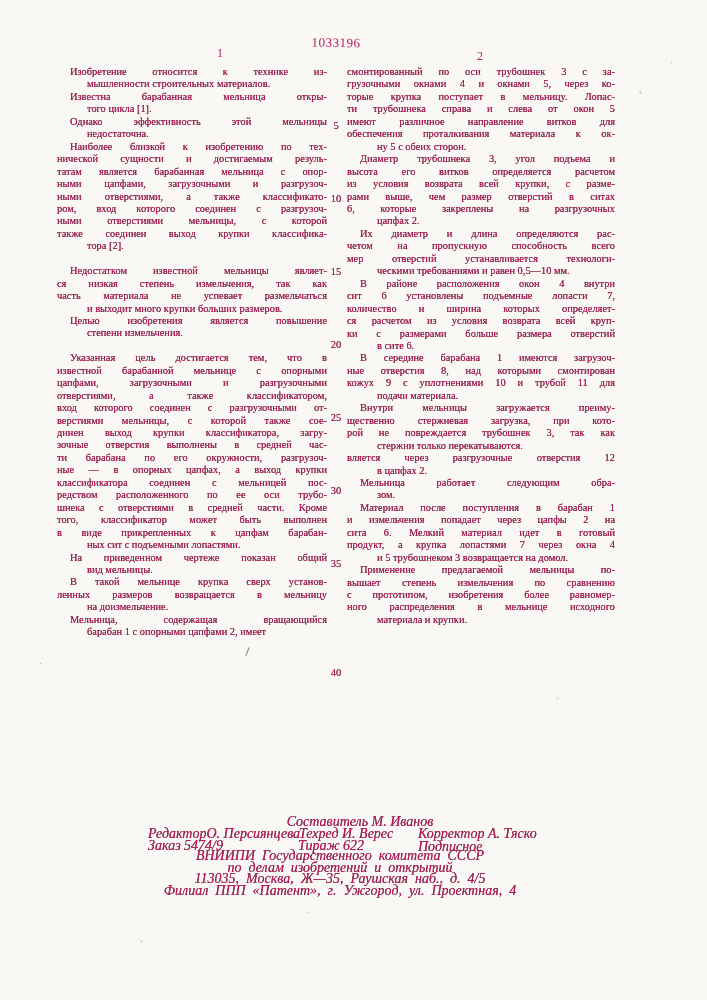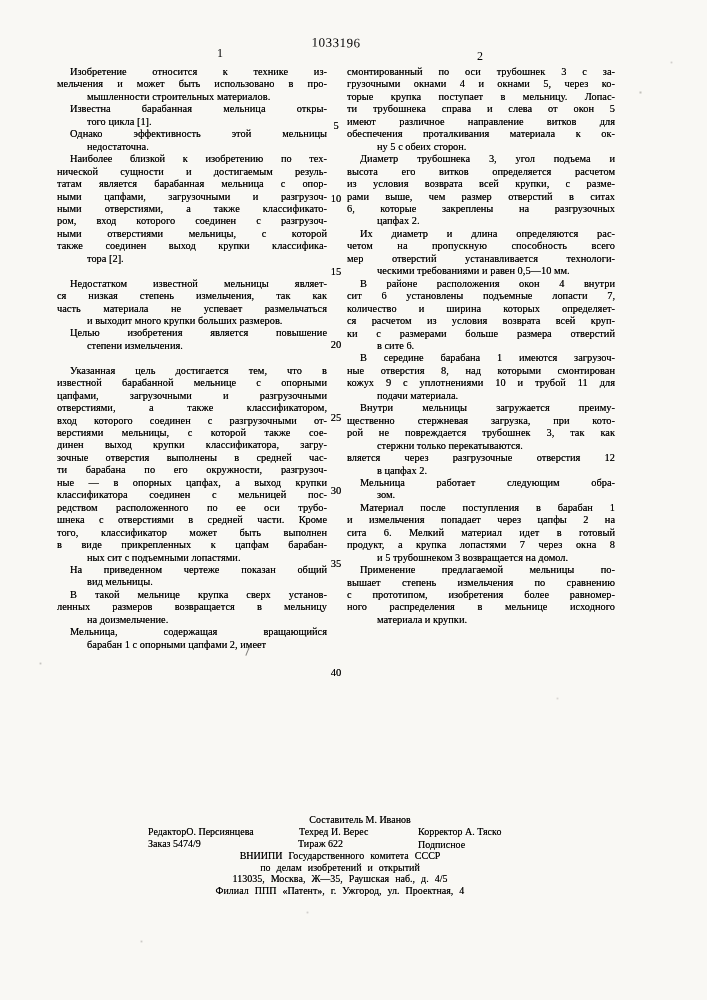--- a/index.html
+++ b/index.html
@@ -2,21 +2,21 @@
 <html lang="ru"><head>
 <meta charset="utf-8">
 <style>
   html,body { margin:0; padding:0; background:#e8e8e6; }
   .page {
     position:relative;
     width:707px; height:1000px;
     margin:0 auto;
     background:#f9f8f4;
     font-family:"Liberation Serif","DejaVu Serif",serif;
-    color:#000000;
+    color:#be185d;
     overflow:hidden;
   }
   .doc-number {
     position:absolute; left:306px; top:35px; width:60px;
     font-size:13px; letter-spacing:0.5px; text-align:center;
     transform:rotate(1deg);
   }
   .col-num { position:absolute; font-size:12px; }
   .col-num-1 { left:217px; top:46px; }
   .col-num-2 { left:477px; top:49px; }
@@ -36,22 +36,23 @@
   .line.last  { text-align:left; text-align-last:auto;padding-left:30px; }
 
   .gutter-num {
     position:absolute; left:325px; width:22px;
     text-align:center; font-size:10.5px;
     text-shadow:0 0 0.4px rgba(33,31,28,0.85);
   }
 
   .footer {
     position:absolute; left:0; top:0; width:707px; height:836px;
-    font-size:10px; pointer-events:none;
+    font-size:14px; pointer-events:none;
     text-shadow:0 0 0.3px rgba(33,31,28,0.8);
+    font-style:italic;
   }
   .footer > * { position:absolute; white-space:nowrap; }
   .f-compiler  { left:240px; top:814px; width:240px; text-align:center; }
   .f-editor    { left:148px; top:826px; }
   .f-techred   { left:299px; top:826px; }
   .f-corrector { left:418px; top:826px; }
   .f-order     { left:148px; top:838px; }
   .f-tirazh    { left:298px; top:838px; }
   .f-podpisnoe { left:418px; top:839px; }
   .f-org {
@@ -83,21 +84,20 @@
 
 <div class="page">
 
   <div class="doc-number">1033196</div>
   <div class="col-num col-num-1">1</div>
   <div class="col-num col-num-2">2</div>
 
   <div class="column column-left">
       <div class="para">
         <span class="line first">Изобретение относится к технике из-</span>
-        <span class="line">мельчения и может быть использовано в про-</span>
         <span class="line last">мышленности строительных материалов.</span>
       </div>
       <div class="para">
         <span class="line first">Известна барабанная мельница откры-</span>
         <span class="line last">того цикла [1].</span>
       </div>
       <div class="para">
         <span class="line first">Однако эффективность этой мельницы</span>
         <span class="line last">недостаточна.</span>
       </div>
@@ -203,21 +203,21 @@
         <span class="line last">в цапфах 2.</span>
       </div>
       <div class="para">
         <span class="line first">Мельница работает следующим обра-</span>
         <span class="line last">зом.</span>
       </div>
       <div class="para">
         <span class="line first">Материал после поступления в барабан 1</span>
         <span class="line">и измельчения попадает через цапфы 2 на</span>
         <span class="line">сита 6. Мелкий материал идет в готовый</span>
-        <span class="line">продукт, а крупка лопастями 7 через окна 8</span>
+        <span class="line">продукт, а крупка лопастями 7 через окна 4</span>
         <span class="line last">и 5 трубошнеком 3 возвращается на домол.</span>
       </div>
       <div class="para">
         <span class="line first">Применение предлагаемой мельницы по-</span>
         <span class="line">вышает степень измельчения по сравнению</span>
         <span class="line">с прототипом, изобретения более равномер-</span>
         <span class="line">ного распределения в мельнице исходного</span>
         <span class="line last">материала и крупки.</span>
       </div>
     </div>

